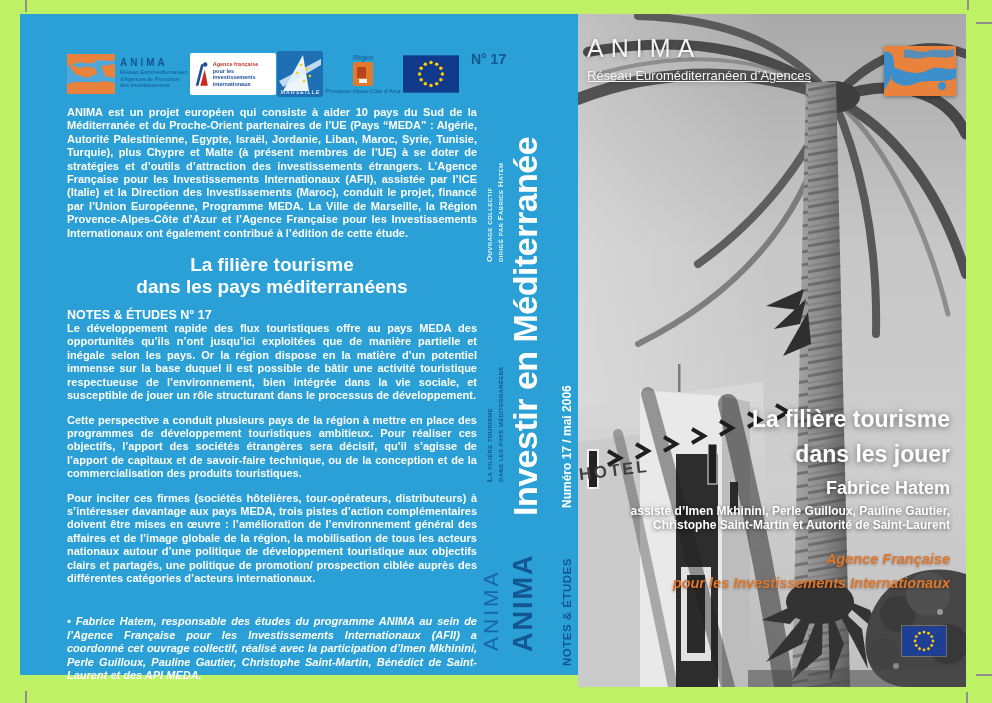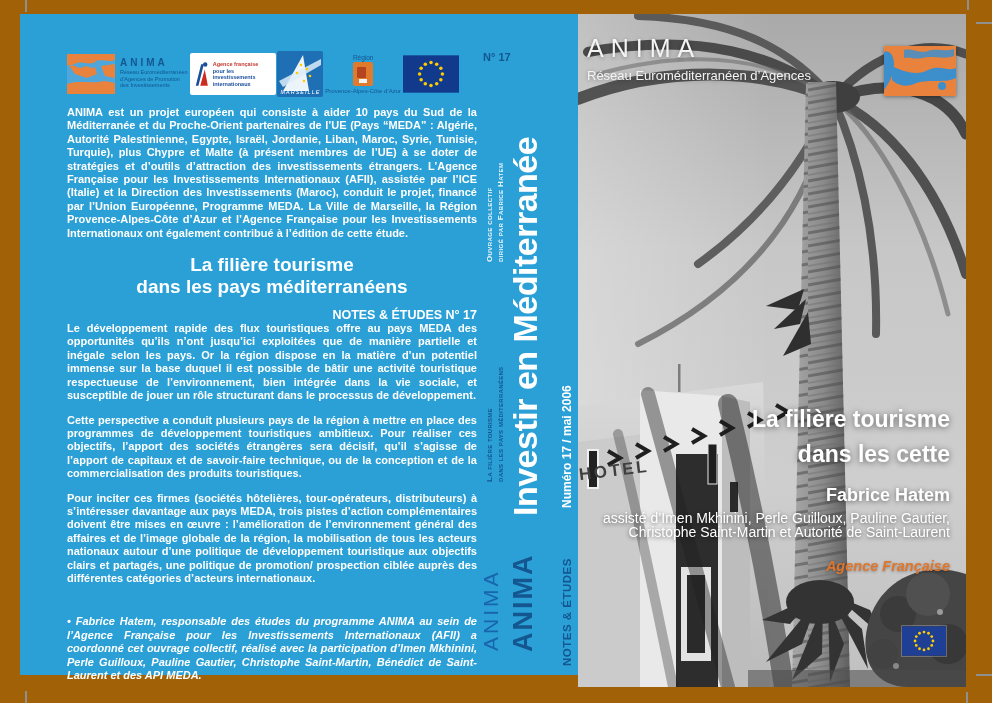--- a/index.html
+++ b/index.html
@@ -1,17 +1,17 @@
 <!DOCTYPE html>
 <html><head>
 <meta charset="utf-8">
 <style>
   html,body { margin:0; padding:0; background:#ffffff; }
   .page {
-    position:relative; width:992px; height:703px; background:#a16207; overflow:hidden;
+    position:relative; width:992px; height:703px; background:#bef264; overflow:hidden;
     font-family:"Liberation Sans","DejaVu Sans",sans-serif;
   }
   
   .crop { position:absolute; background:#8f8f8f; }
   
   .back-panel { position:absolute; left:20px; top:14px; width:558px; height:661px; background:#2AA0D7; }
   .bc-flow { position:absolute; left:47px; top:34px; width:410px; color:#fff; }
   .logo-row { display:flex; align-items:center; justify-content:space-between; height:52px; width:392px; margin-bottom:6px; }
   .logo { display:flex; align-items:center; }
   .anima-map { width:48px; height:40px; display:block; }
@@ -26,44 +26,44 @@
   .mars-label { position:absolute; left:0; right:0; bottom:2px; text-align:center; color:#fff; font-size:5.5px; letter-spacing:1px; font-style:italic; }
   .region-box { display:flex; flex-direction:column; align-items:center; color:#14568F; }
   .region-top { font-size:6.5px; margin-bottom:1px; }
   .region-ico { width:20px; height:24px; background:#E07B2E; border-radius:2px; position:relative; margin-bottom:2px; }
   .region-ico::after { content:""; position:absolute; left:4px; top:5px; width:9px; height:11px; background:#B5441F; border-radius:1px; }
   .region-ico::before { content:""; position:absolute; left:6px; bottom:3px; width:8px; height:4px; background:#f3f3f3; }
   .region-bottom { font-size:6px; white-space:nowrap; }
   .euflag { display:block; }
   .bc-text { font-size:11px; line-height:13.4px; text-align:justify; font-weight:bold; margin:0 0 11px 0; }
   .bc-title { text-align:center; font-size:19px; line-height:22px; font-weight:bold; margin:14px 0 10px 0; }
-  .bc-notes { text-align:right; font-size:12.5px; font-weight:bold; margin:0; }
+  .bc-notes { text-align:left; font-size:12.5px; font-weight:bold; margin:0; }
   .bc-date { text-align:center; font-size:12.5px; font-weight:bold; font-style:italic; margin:1px 0 16px 0; }
   .bc-footnote { font-size:11px; line-height:13.4px; text-align:justify; font-weight:bold; font-style:italic; margin:30px 0 18px 0; }
   
-  .sp-no17 { position:absolute; left:463px; top:37px; color:#14568F; font-weight:bold; font-size:11px; }
+  .sp-no17 { position:absolute; left:451px; top:37px; color:#14568F; font-weight:bold; font-size:14px; }
   .v { position:absolute; writing-mode:vertical-rl; transform:rotate(180deg); }
   .sp-ouvrage { left:464px; top:86px; height:162px; font-size:8px; line-height:11px; color:#EAF5FC; letter-spacing:.4px; font-variant:small-caps; font-weight:bold; }
   .sp-filiere { left:464px; top:316px; height:152px; font-size:8px; line-height:11px; color:#14568F; font-weight:bold; font-variant:small-caps; letter-spacing:.3px; }
   .sp-anima-light { left:459px; top:545px; height:92px; font-size:21px; color:#1761A8; letter-spacing:3px; font-weight:400; opacity:.92; }
   .sp-main { left:486px; top:66px; height:436px; font-size:34px; font-weight:bold; color:#fff; letter-spacing:-.5px; }
   .sp-anima-bold { left:488px; top:512px; height:126px; font-size:27px; font-weight:bold; color:#14568F; letter-spacing:2px; }
   .sp-numero { left:540px; top:352px; height:142px; font-size:12px; font-weight:bold; color:#fff; }
   .sp-notes { left:541px; top:540px; height:112px; font-size:11.5px; font-weight:bold; color:#14568F; letter-spacing:.5px; }
   
   .photo-panel { position:absolute; left:578px; top:14px; width:388px; height:673px; overflow:hidden; background:#c6c6c6; }
   .photo-art { position:absolute; left:0; top:0; }
   .fc-brand { position:absolute; left:9px; top:20px; color:#f4f4f4; text-shadow:0 1px 4px rgba(0,0,0,.35); }
   .fc-brand-name { font-size:25px; letter-spacing:7px; font-weight:400; display:block; }
-  .fc-brand-sub { font-size:13px; line-height:16px; display:block; margin-top:5px; }
+  .fc-brand-sub { font-size:13px; line-height:16px; display:block; margin-top:5px;text-decoration:underline; }
   .fc-maplogo { position:absolute; left:306px; top:32px; box-shadow:0 1px 4px rgba(0,0,0,.4); }
   .fc-stack { position:absolute; right:16px; top:388px; text-align:right; color:#fff; }
   .fc-title { font-size:23px; line-height:35px; font-weight:bold; text-shadow:0 1px 6px rgba(0,0,0,.55); margin:0; }
-  .fc-author { font-size:18px; font-weight:bold; margin-top:13px; text-shadow:0 1px 5px rgba(0,0,0,.55); }
-  .fc-assist { font-size:14px; line-height:13.5px; font-weight:normal; margin-top:6px; text-shadow:0 1px 4px rgba(0,0,0,.6); }
+  .fc-author { font-size:18px; font-weight:bold; margin-top:6px; text-shadow:0 1px 5px rgba(0,0,0,.55); }
+  .fc-assist { font-size:12px; line-height:13.5px; font-weight:bold; margin-top:6px; text-shadow:0 1px 4px rgba(0,0,0,.6); }
   .fc-agency { font-size:14.5px; line-height:18px; font-weight:bold; font-style:italic; color:#E0762C; margin-top:18px; text-shadow:0 1px 3px rgba(0,0,0,.35); }
   .fc-agency .ag2 { display:block; margin-top:6px; }
   .fc-euflag { position:absolute; left:324px; top:612px; box-shadow:0 0 0 1px rgba(255,255,255,.25); }
   .hotel-sign { position:absolute; left:1px; top:447px; transform:rotate(-7deg); font-size:17px; font-weight:bold; letter-spacing:2.5px; color:#3f3f3f; }
 </style>
 </head>
 <body>
 
 <div class="page">
 
@@ -302,29 +302,30 @@
       <rect width="72" height="50" fill="#E8823C"></rect>
       <path d="M0,6 C6,4 10,10 10,18 C10,30 4,38 0,44 Z" fill="#3D8FCB"></path>
       <path d="M8,20 C20,26 34,30 44,24 C56,18 64,26 72,22 L72,32 C60,38 42,32 30,38 C20,42 12,38 8,34 Z" fill="#3D8FCB"></path>
       <path d="M20,4 C28,2 36,8 44,5 C52,2 62,6 70,3 L70,10 C60,14 48,9 38,12 C30,14 24,10 20,12 Z" fill="#3D8FCB" opacity="0.85"></path>
       <circle cx="58" cy="40" r="4" fill="#3D8FCB"></circle>
     </svg>
 
     <div class="fc-stack">
       <div class="fc-title">
         <span>La filière tourisme</span><br>
-        <span>dans les cette</span><br>
+        <span>dans les jouer</span><br>
       </div>
       <div class="fc-author">Fabrice Hatem</div>
       <div class="fc-assist">
         <span>assisté d’Imen Mkhinini, Perle Guilloux, Pauline Gautier,</span><br>
         <span>Christophe Saint-Martin et Autorité de Saint-Laurent</span>
       </div>
       <div class="fc-agency">
         <span>Agence Française</span>
+        <span class="ag2">pour les Investissements Internationaux</span>
       </div>
     </div>
 
     <svg class="fc-euflag" width="44" height="30" viewBox="0 0 54 36">
       <rect width="54" height="36" fill="#1E3F94"></rect>
       <g fill="#FFCC00">
         <circle cx="27" cy="7" r="1.7"></circle>
           <circle cx="32.5" cy="8.5" r="1.7"></circle>
           <circle cx="36.5" cy="12.5" r="1.7"></circle>
         <circle cx="38" cy="18" r="1.7"></circle>

